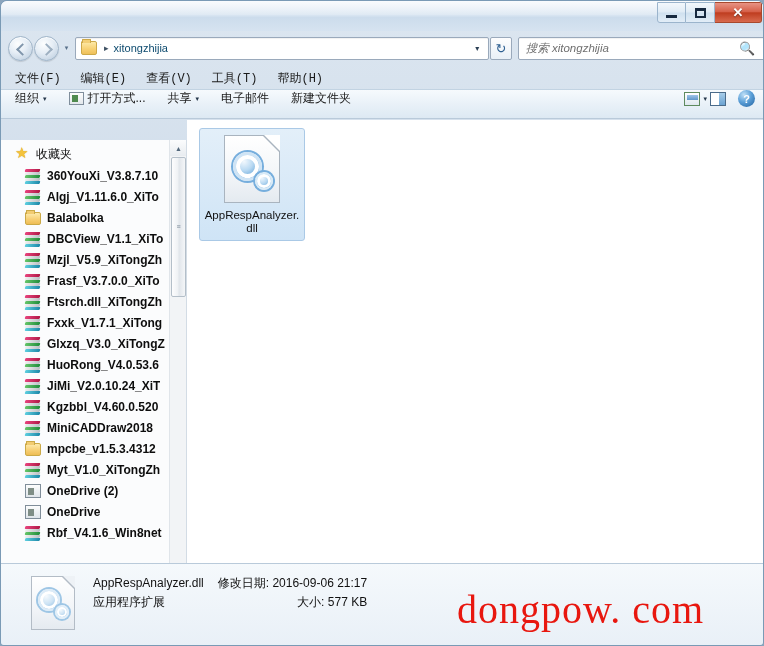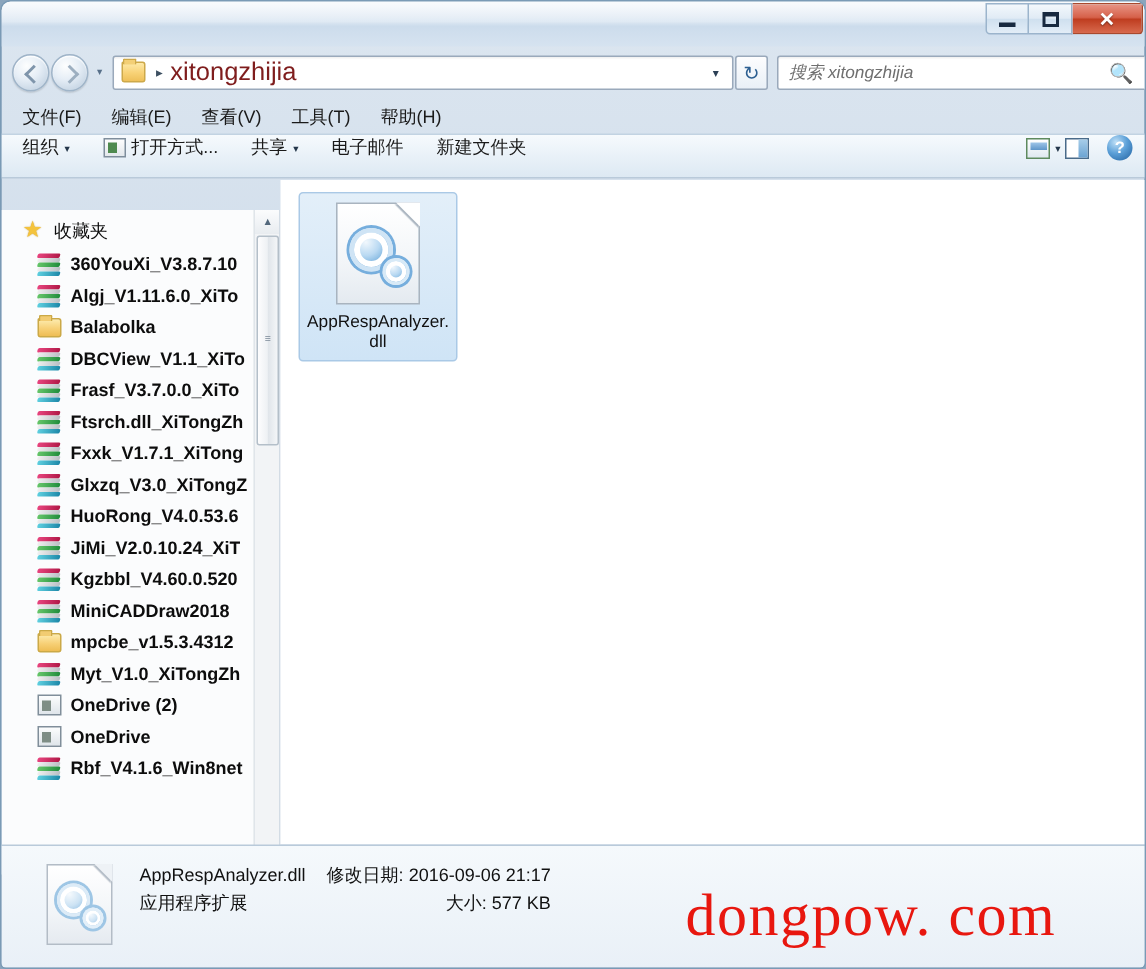--- a/index.html
+++ b/index.html
@@ -123,21 +123,21 @@
     position: relative;
   }
   .addr-folder::before {
     content: "";
     position: absolute;
     left: 0; top: -3px; width: 7px; height: 3px;
     background: #f3cf76; border: 1px solid #cda94a; border-bottom: none;
     border-radius: 1px 1px 0 0;
   }
   .crumb-sep { margin: 0 5px 0 7px; color: #3d5062; font-size: 9px; }
-  .crumb-text { font-size: 17px; color: #7f1d1d; }
+  .crumb-text { font-size: 11px; color: #0c4a6e; }
   .addr-spacer { flex: 1; }
   .addr-chevron { color: #2b3f55; font-size: 8px; margin-right: 9px; }
 
   .refresh-btn {
     width: 22px; height: 23px;
     margin-left: 1px;
     border: 1px solid #9aa9bb;
     border-radius: 2px;
     background: linear-gradient(to bottom, #fdfdfe, #e9f0f7);
     display: flex; align-items: center; justify-content: center;
@@ -164,21 +164,21 @@
   }
   .search-icon { margin-right: 8px; color: #2d5f91; font-size: 13px; }
 
   
   .menubar {
     position: absolute;
     left: 0; top: 66px;
     width: 648px; height: 22px;
     display: flex; align-items: center;
     padding-left: 14px;
-    font-size: 12px; color: #1a1a1a;
+    font-size: 12px; color: #1a1a1a; font-family: Liberation Mono, monospace;
   }
   .menu-item { margin-right: 20px; cursor: default; }
 
   
   .toolbar {
     position: absolute;
     left: 0; top: 88px;
     width: 764px; height: 30px;
     background: linear-gradient(to bottom, #f6fafd 0%, #e9f1f8 50%, #dde9f3 100%);
     border-top: 1px solid #c2d3e2;
@@ -595,20 +595,30 @@
           <span class="lbl">DBCView_V1.1_XiTo</span>
         </div>
         <div class="sb-row child">
           <span class="ico-rar">
               <i></i>
               <i></i>
               <i></i>
               <i></i>
               <i></i>
             </span>
+          <span class="lbl">Mzjl_V5.9_XiTongZh</span>
+        </div>
+        <div class="sb-row child">
+          <span class="ico-rar">
+              <i></i>
+              <i></i>
+              <i></i>
+              <i></i>
+              <i></i>
+            </span>
           <span class="lbl">Frasf_V3.7.0.0_XiTo</span>
         </div>
         <div class="sb-row child">
           <span class="ico-rar">
               <i></i>
               <i></i>
               <i></i>
               <i></i>
               <i></i>
             </span>

